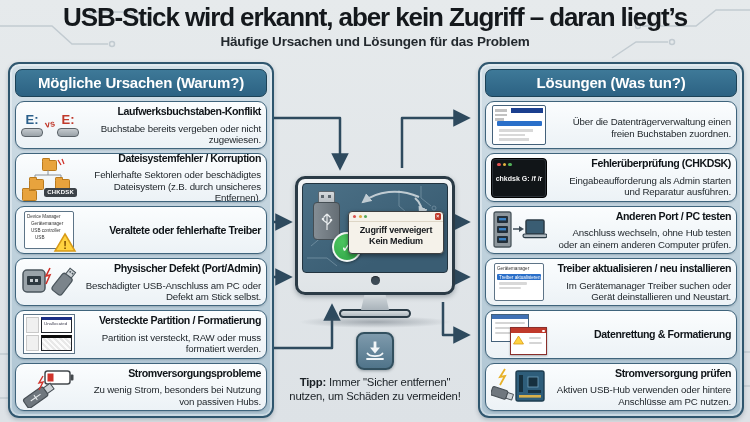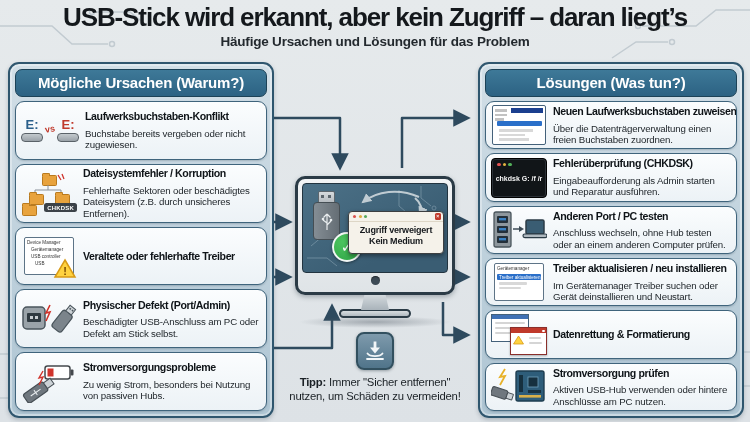--- a/index.html
+++ b/index.html
@@ -11,21 +11,21 @@
   .hdr{position:absolute;top:3px;left:0;right:0;text-align:center;z-index:2;}
   .hdr h1{margin:0;font-size:26px;font-weight:bold;color:#14181c;letter-spacing:-1.1px;line-height:1.15;}
   .hdr .sub{margin-top:1px;font-size:13.5px;font-weight:bold;color:#23292e;letter-spacing:-0.2px;text-align:center;}
 
   
   .panel{position:absolute;top:62px;bottom:4px;width:266px;box-sizing:border-box;border:2px solid #2f566e;border-radius:11px;background:linear-gradient(180deg,#d2dfe7,#aec5d3);padding:5px;display:flex;flex-direction:column;gap:4px;z-index:2;box-shadow:inset 0 0 0 2px rgba(255,255,255,.35),0 2px 4px rgba(40,60,75,.25);}
   .panel.left{left:8px;} .panel.right{right:6px;}
   .panel-header{flex:0 0 auto;background:linear-gradient(180deg,#3e7998,#2c6283);color:#fff;font-weight:bold;font-size:15px;text-align:center;padding:4px 0 5px;border-radius:7px;border:1px solid #1c4257;letter-spacing:-0.2px;}
   .card{flex:1 1 0;min-height:0;display:flex;align-items:center;gap:6px;background:linear-gradient(180deg,#fbfdfe,#ecf2f6);border:1.5px solid #3f647c;border-radius:9px;padding:2px 5px;overflow:hidden;box-shadow:0 1px 2px rgba(40,60,75,.25);}
   .icon-box{flex:0 0 56px;height:44px;display:flex;align-items:center;justify-content:center;position:relative;}
-  .card-text{flex:1 1 auto;min-width:0;}
+  .card-text{flex:1 1 auto;min-width:0;text-align:right;}
   .card-title{font-size:10.6px;font-weight:bold;color:#0f1418;letter-spacing:-0.4px;white-space:nowrap;line-height:1.18;}
   .card-desc{font-size:9.7px;color:#22282d;letter-spacing:-0.15px;line-height:1.17;margin-top:5px;}
 
   
   .ic-drives{display:flex;align-items:flex-end;gap:2px;}
   .ic-drives .drv{display:flex;flex-direction:column;align-items:center;}
   .ic-drives .dl{font-weight:bold;font-size:13px;line-height:1;}
   .c-blue{color:#2a5f8a;} .c-red{color:#c0392b;}
   .ic-drives .pill{width:20px;height:7px;border:1.5px solid #5a6268;border-radius:4px;background:linear-gradient(180deg,#c3c9cd,#9aa2a8);margin-top:2px;}
   .ic-drives .vs{color:#c0392b;font-weight:bold;font-size:9px;margin:0 0 8px;transform:rotate(-10deg);}
@@ -213,20 +213,38 @@
               <rect x="43" y="8" width="1.6" height="1.6" fill="#4a555c"></rect>
           </g>
         </svg>
       </div>
       <div class="card-text">
         <div class="card-title">Physischer Defekt (Port/Admin)</div>
         <div class="card-desc">Beschädigter USB-Anschluss am PC oder Defekt am Stick selbst.</div>
       </div>
     </div>
 
+    <div class="card">
+      <div class="icon-box">
+        <div class="ic-partwin">
+          <div class="pw-row">
+              <div class="pw-lab"></div>
+              <div class="pw-bar blue">Unallocated</div>
+            </div>
+          <div class="pw-row">
+              <div class="pw-lab"></div>
+              <div class="pw-bar black"></div>
+            </div>
+        </div>
+      </div>
+      <div class="card-text">
+        <div class="card-title">Versteckte Partition / Formatierung</div>
+        <div class="card-desc">Partition ist versteckt, RAW oder muss formatiert werden.</div>
+      </div>
+    </div>
 
     <div class="card">
       <div class="icon-box">
         <svg width="56" height="42" viewBox="0 0 56 42">
           <rect x="24" y="5" width="25" height="13" rx="2.5" fill="#fff" stroke="#44494d" stroke-width="1.5"></rect>
           <rect x="49.5" y="8.5" width="3" height="6" rx="1" fill="#44494d"></rect>
           <rect x="26.5" y="7.5" width="6" height="8" fill="#d0342c"></rect>
           <g transform="rotate(-35 16 30)">
             <rect x="2" y="25" width="24" height="11" rx="2.5" fill="#6f777e" stroke="#474f55" stroke-width="1.2"></rect>
             <rect x="26" y="27" width="8" height="7" fill="#ccd2d6" stroke="#474f55" stroke-width="1"></rect>
@@ -252,21 +270,20 @@
             <div class="dm-l1"></div>
             <div class="dm-l2"></div>
             <div class="dm-l3"></div>
           <div class="dm-hl"></div>
             <div class="dm-r1"></div>
             <div class="dm-r2"></div>
             <div class="dm-r3"></div>
         </div>
       </div>
       <div class="card-text">
-        <div class="card-title">Neuen Laufwerksbuchstaben zuweisen</div>
         <div class="card-desc">Über die Datenträgerverwaltung einen freien Buchstaben zuordnen.</div>
       </div>
     </div>
 
     <div class="card">
       <div class="icon-box">
         <div class="ic-term">
           <span class="t-dot r"></span>
             <span class="t-dot y"></span>
             <span class="t-dot g"></span>

